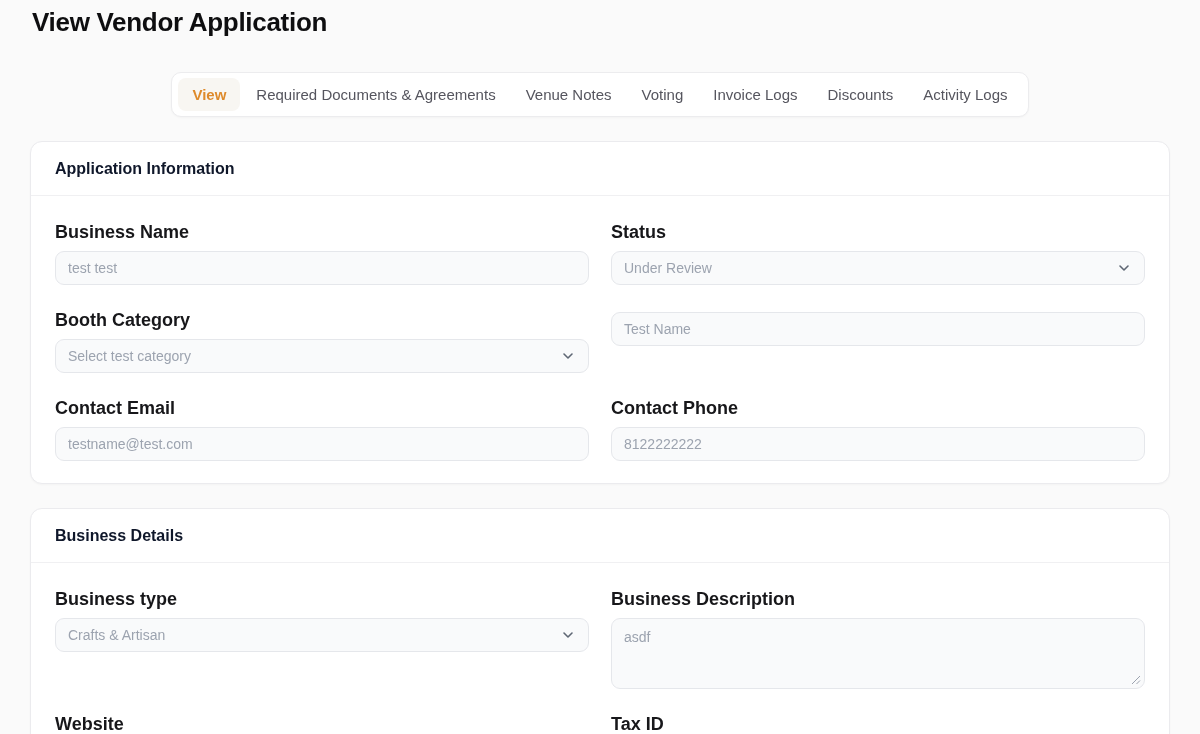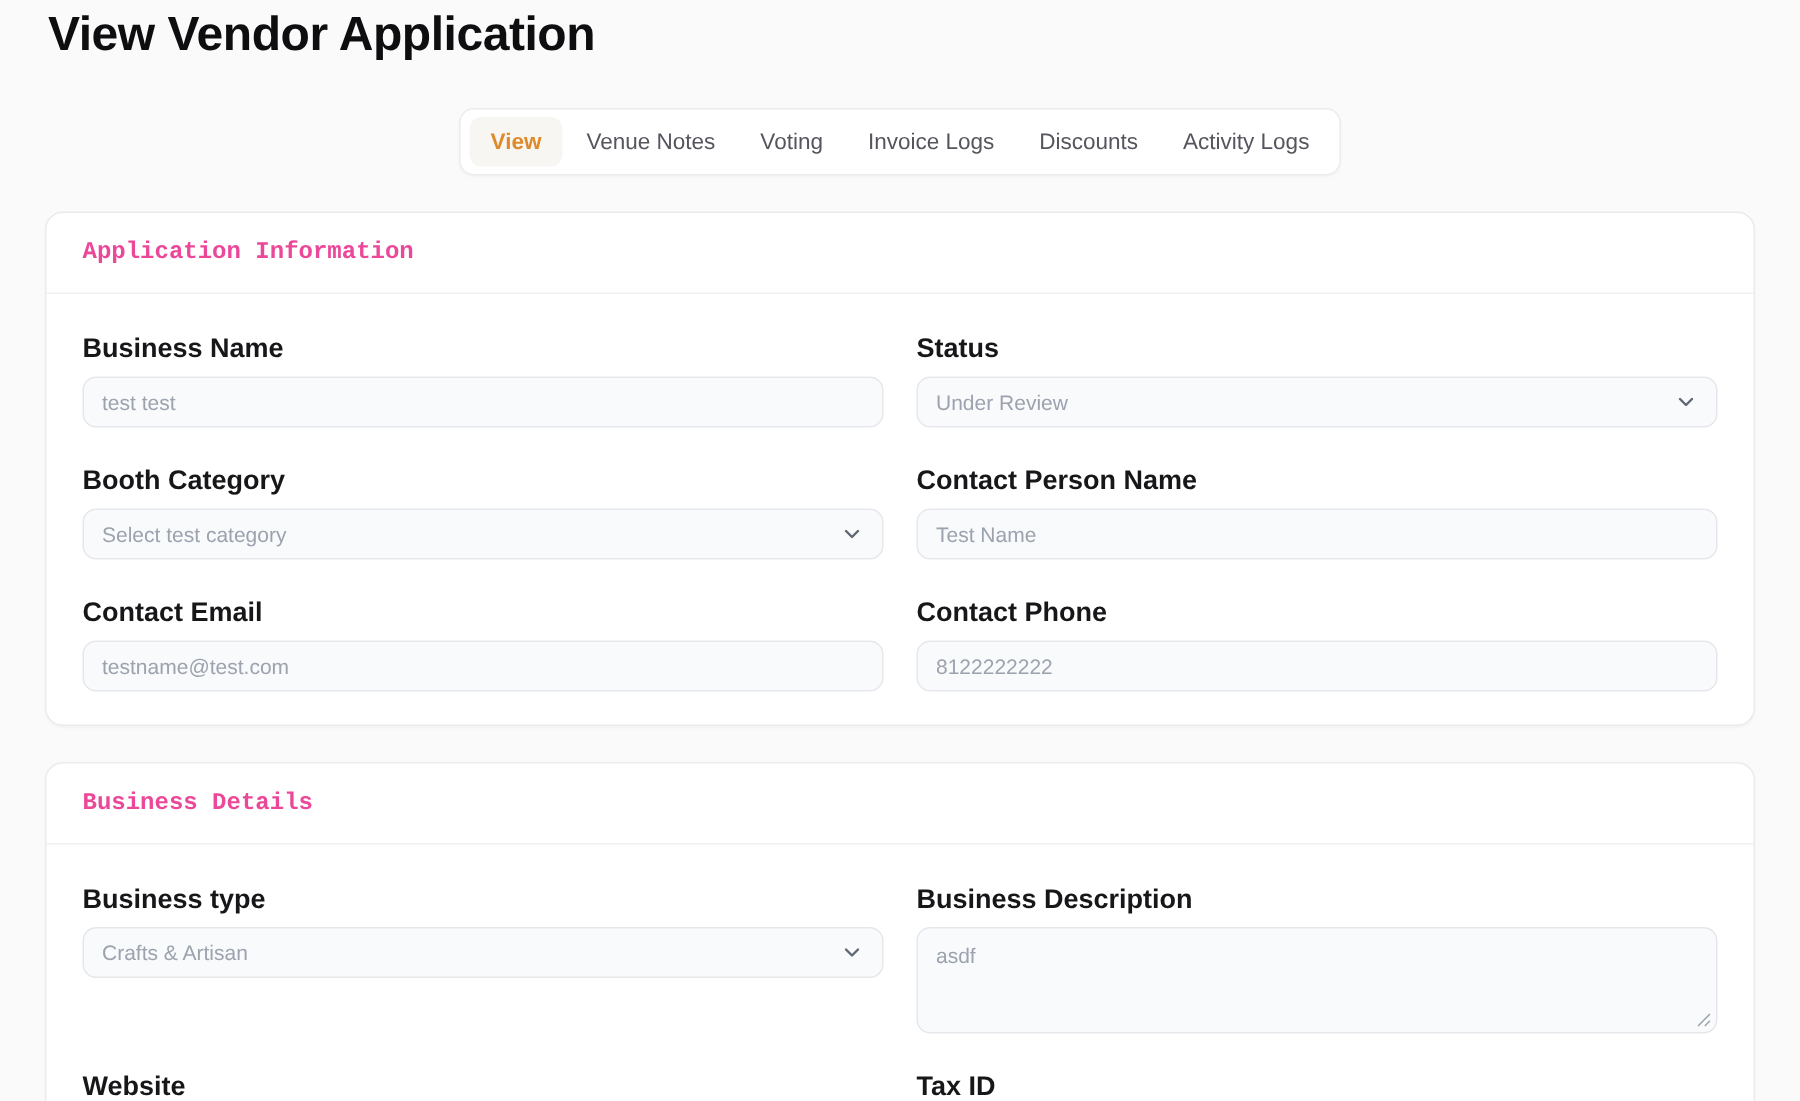--- a/index.html
+++ b/index.html
@@ -11,21 +11,21 @@
     background: #fafafa;
     font-family: "Liberation Sans", sans-serif;
     color: #17171a;
     position: relative;
   }
 
   
   .page-title {
     margin: 0;
     padding: 7px 0 0 32px;
-    font-size: 32px;
+    font-size: 26px;
     line-height: 30px;
     font-weight: 700;
     color: #0e0e10;
     letter-spacing: -0.3px;
   }
 
   
   .tabbar-wrap { display: flex; justify-content: center; margin-top: 35px; }
   .tabbar {
     display: inline-flex;
@@ -66,22 +66,21 @@
     overflow: hidden;
   }
   .card-header {
     padding: 17px 24px;
     border-bottom: 1px solid #f0f0f2;
   }
   .card-title {
     font-size: 16px;
     line-height: 19px;
     font-weight: 700;
-    color: #ec4899;
-    font-family: Liberation Mono, monospace;
+    color: #0f172a;
   }
   .card-body { padding: 28px 24px 22px; }
   .grid {
     display: grid;
     grid-template-columns: 1fr 1fr;
     column-gap: 22px;
     row-gap: 27px;
     align-items: start;
   }
 
@@ -138,20 +137,21 @@
   }
 </style>
 </head>
 <body>
 
 <h1 class="page-title">View Vendor Application</h1>
 
 <div class="tabbar-wrap">
   <div class="tabbar">
     <button class="tab active">View</button>
+    <button class="tab">Required Documents &amp; Agreements</button>
     <button class="tab">Venue Notes</button>
     <button class="tab">Voting</button>
     <button class="tab">Invoice Logs</button>
     <button class="tab">Discounts</button>
     <button class="tab">Activity Logs</button>
   </div>
 </div>
 
 <section class="card">
   <div class="card-header">
@@ -179,21 +179,20 @@
         <div class="field-select">
           <span class="select-value">Select test category</span>
           <span class="chevron">
             <svg width="16" height="16" viewBox="0 0 16 16" fill="none">
                 <path d="M4 6l4 4 4-4" stroke="#5f6774" stroke-width="1.6" stroke-linecap="round" stroke-linejoin="round"></path>
               </svg>
           </span>
         </div>
       </div>
       <div class="field">
-        <label class="field-label">Contact Person Name</label>
         <input class="field-input" type="text" readonly="" value="Test Name" style="">
       </div>
       <div class="field">
         <label class="field-label">Contact Email</label>
         <input class="field-input" type="text" readonly="" value="testname@test.com" style="">
       </div>
       <div class="field">
         <label class="field-label">Contact Phone</label>
         <input class="field-input" type="text" readonly="" value="8122222222" style="">
       </div>

